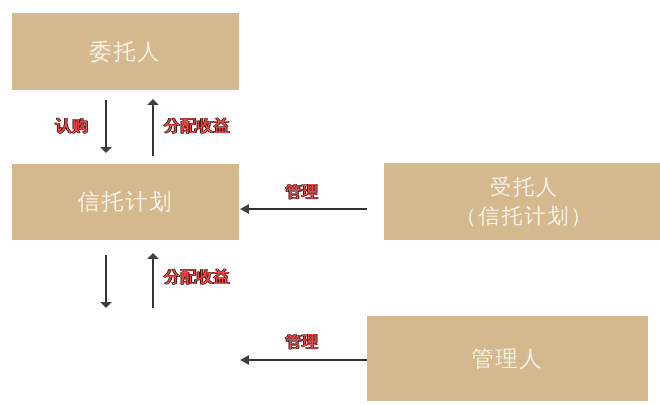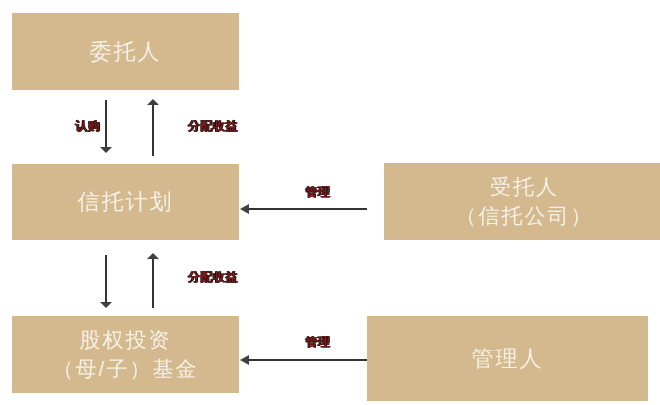--- a/index.html
+++ b/index.html
@@ -46,51 +46,46 @@
     border-bottom:6px solid #3f3f3f;
   }
   .head-left {
     border-top:5px solid transparent;
     border-bottom:5px solid transparent;
     border-right:9px solid #3f3f3f;
   }
   .edge-label {
     position:absolute;
     transform:translate(-50%,-50%);
-    font-size:12px;
+    font-size:16px;
     font-weight:bold;
-    color:#7f1d1d;
+    color:#ef4444;
     white-space:nowrap;
     text-shadow:0.8px 0 0 #000, -0.8px 0 0 #000, 0 0.8px 0 #000;
     letter-spacing:0.5px;
-    margin-left:16px;
   }
 </style>
 </head>
 <body>
 
 <div class="canvas">
 
   <div class="node fs-lg" style="left:12px; top:13px; width:227px; height:77px;">
     <div class="line">委托人</div>
   </div>
 
   <div class="node fs-lg" style="left:12px; top:164px; width:227px; height:76px;">
     <div class="line">信托计划</div>
   </div>
 
   <div class="node fs-md" style="left:384px; top:163px; width:281px; height:77px;">
     <div class="line">受托人</div>
-    <div class="line">（信托公司）</div>
+    <div class="line">（信托计划）</div>
   </div>
 
-  <div class="node fs-md" style="left:12px; top:316px; width:227px; height:77px;">
-    <div class="line">股权投资</div>
-    <div class="line">（母/子）基金</div>
-  </div>
 
   <div class="node fs-lg" style="left:367px; top:316px; width:281px; height:85px;">
     <div class="line">管理人</div>
   </div>
 
   <div class="vline" style="left:105px; top:100px; height:48px;"></div>
   <div class="head head-down" style="left:100px; top:147px;"></div>
 
   <div class="vline" style="left:152px; top:105px; height:51px;"></div>
   <div class="head head-up" style="left:147px; top:99px;"></div>

